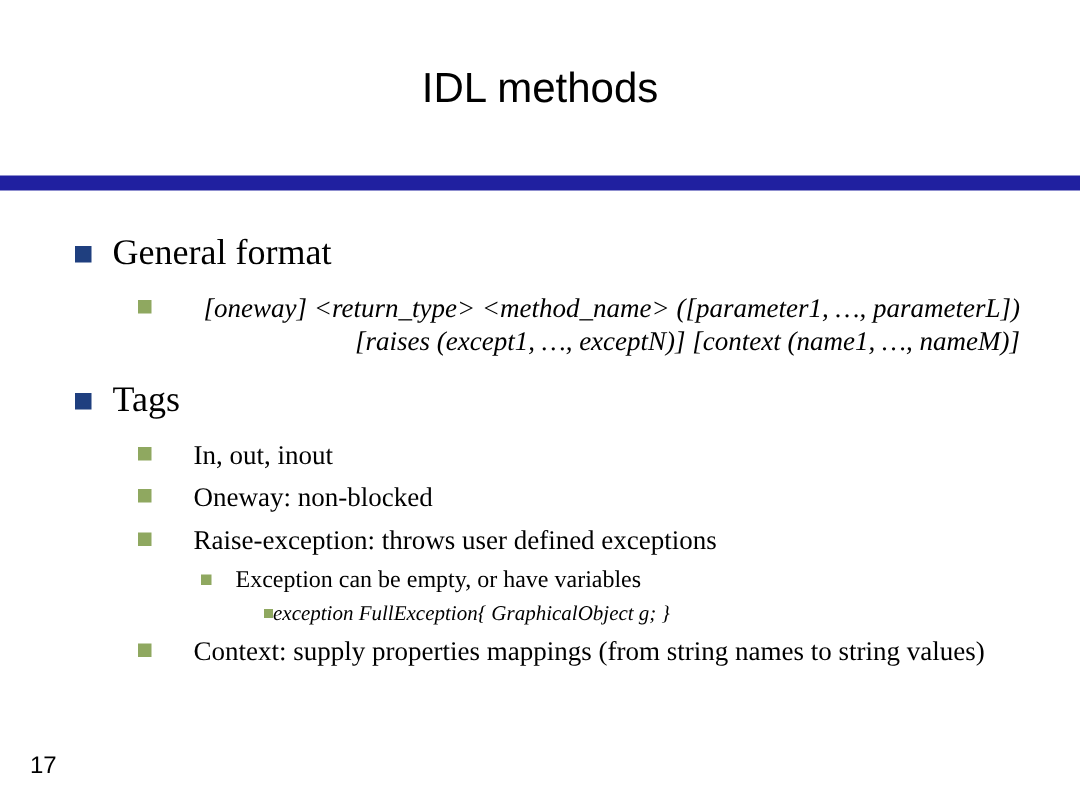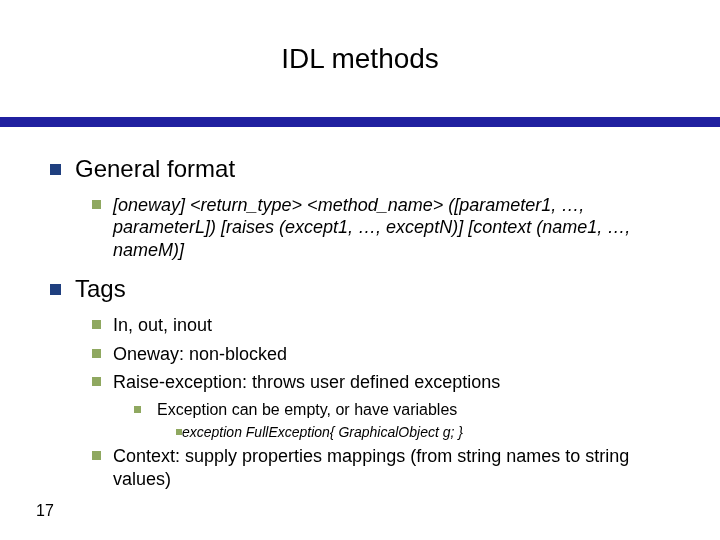--- a/index.html
+++ b/index.html
@@ -1,35 +1,35 @@
 <!DOCTYPE html>
 <html><head>
 <meta charset="utf-8">
 <style>
 * { margin: 0; padding: 0; box-sizing: border-box; }
 body { width: 720px; height: 540px; background: #fff; font-family: Arial, sans-serif; position: relative; overflow: hidden; }
 .title-band { width: 100%; height: 117px; background: #fff; display: flex; align-items: center; justify-content: center; }
 .title { font-size: 28px; color: #000; }
 .blue-band { width: 100%; height: 10px; background: #2020a0; }
 .content { padding: 28px 40px 0 50px; }
-.lvl1 { margin-bottom: 8px; }
+.lvl1 { margin-bottom: 8px; font-family: Liberation Serif, serif; }
 .lvl1-head { display: flex; align-items: flex-start; gap: 14px; margin-bottom: 10px; }
 .lvl1-text { font-size: 24px; color: #000; line-height: 1.2; }
-.lvl2 { margin-left: 42px; display: flex; align-items: flex-start; gap: 12px; margin-bottom: 6px; }
+.lvl2 { margin-left: 42px; display: flex; align-items: flex-start; gap: 28px; margin-bottom: 6px; text-align: right; }
 .lvl2-text { font-size: 18px; color: #000; line-height: 1.25; }
 .lvl2-text.italic { font-style: italic; }
 .lvl3 { margin-left: 84px; display: flex; align-items: flex-start; gap: 16px; margin-bottom: 4px; margin-top: 2px; }
 .lvl3-text { font-size: 16px; color: #000; line-height: 1.25; }
 .lvl4 { margin-left: 126px; display: flex; align-items: flex-start; margin-bottom: 4px; margin-top: 2px; }
 .lvl4-text { font-size: 14px; color: #000; line-height: 1.25; font-style: italic; }
 .bullet1 { width: 11px; height: 11px; background: #1f3f7f; margin-top: 9px; flex-shrink: 0; }
 .bullet2 { width: 9px; height: 9px; background: #8fa860; margin-top: 6px; flex-shrink: 0; }
 .bullet3 { width: 7px; height: 7px; background: #8fa860; margin-top: 6px; flex-shrink: 0; }
 .bullet4 { width: 6px; height: 6px; background: #8fa860; margin-top: 5px; flex-shrink: 0; }
-.page-num { position: absolute; left: 36px; bottom: 20px; font-size: 16px; color: #000; }
+.page-num { position: absolute; left: 20px; bottom: 20px; font-size: 16px; color: #000; }
 .sp1 { height: 6px; }
 </style>
 </head>
 <body>
 
 <div class="title-band">
   <div class="title">IDL methods</div>
 </div>
 <div class="blue-band"></div>
 

